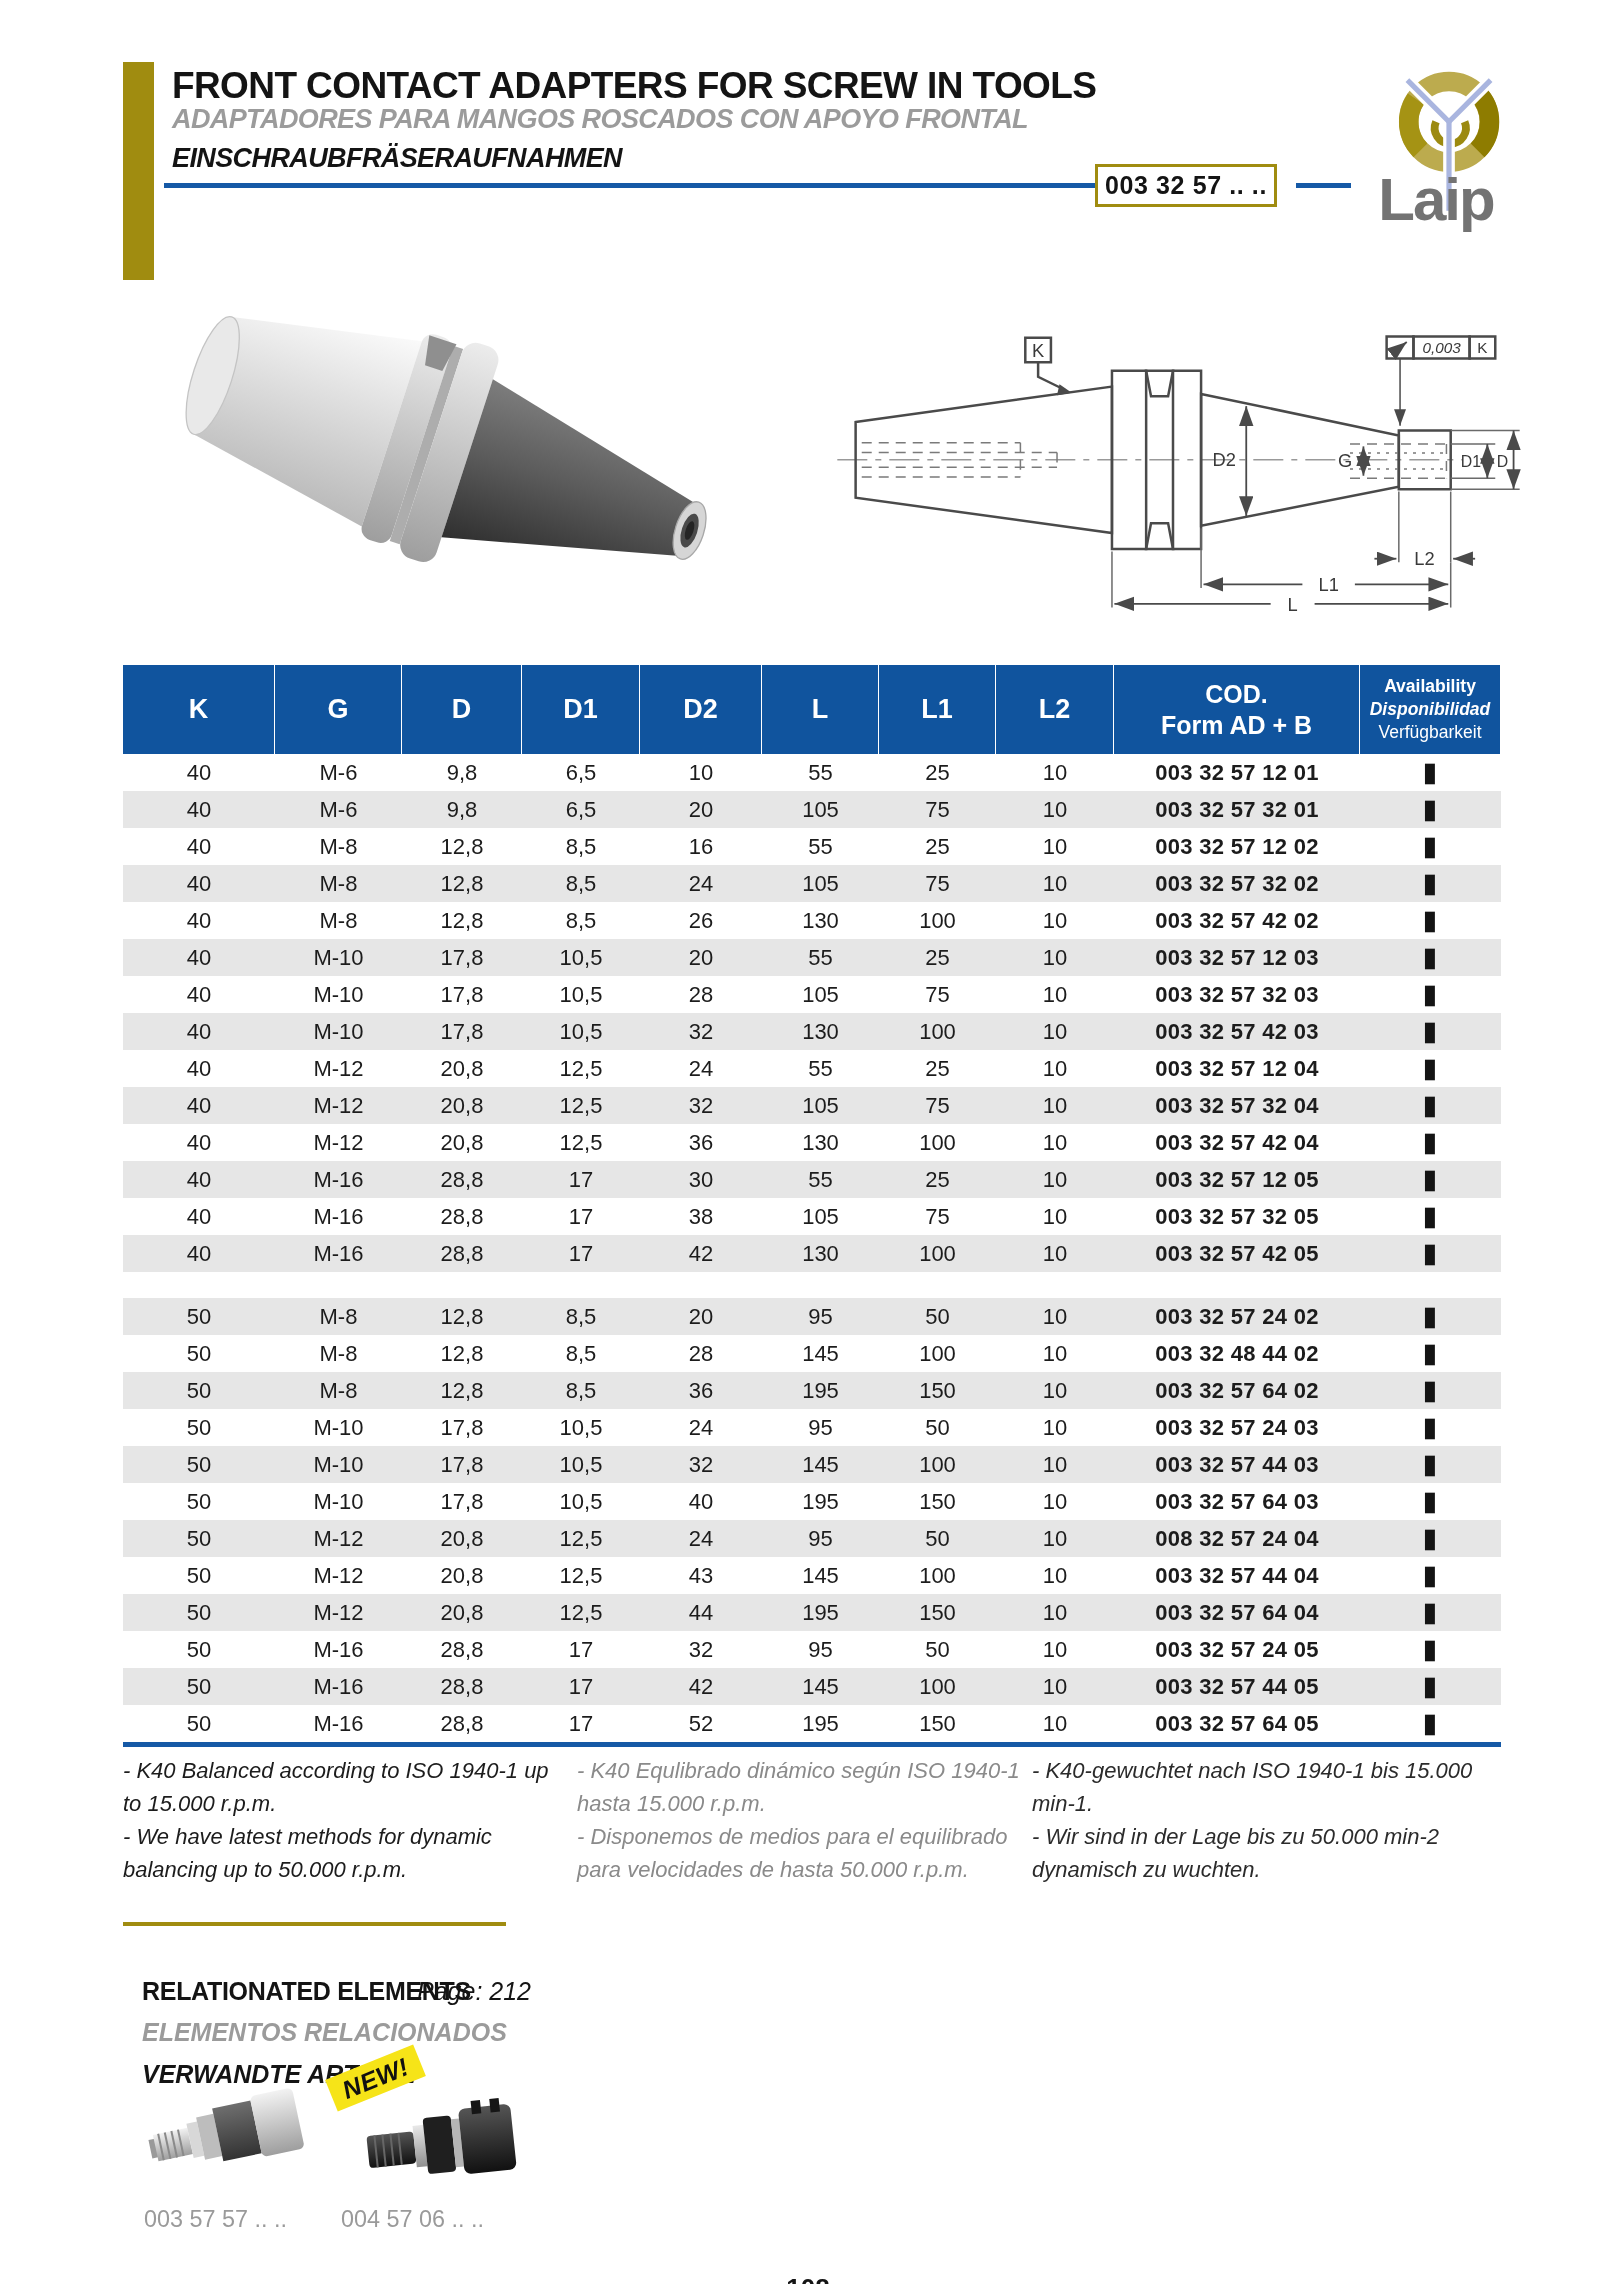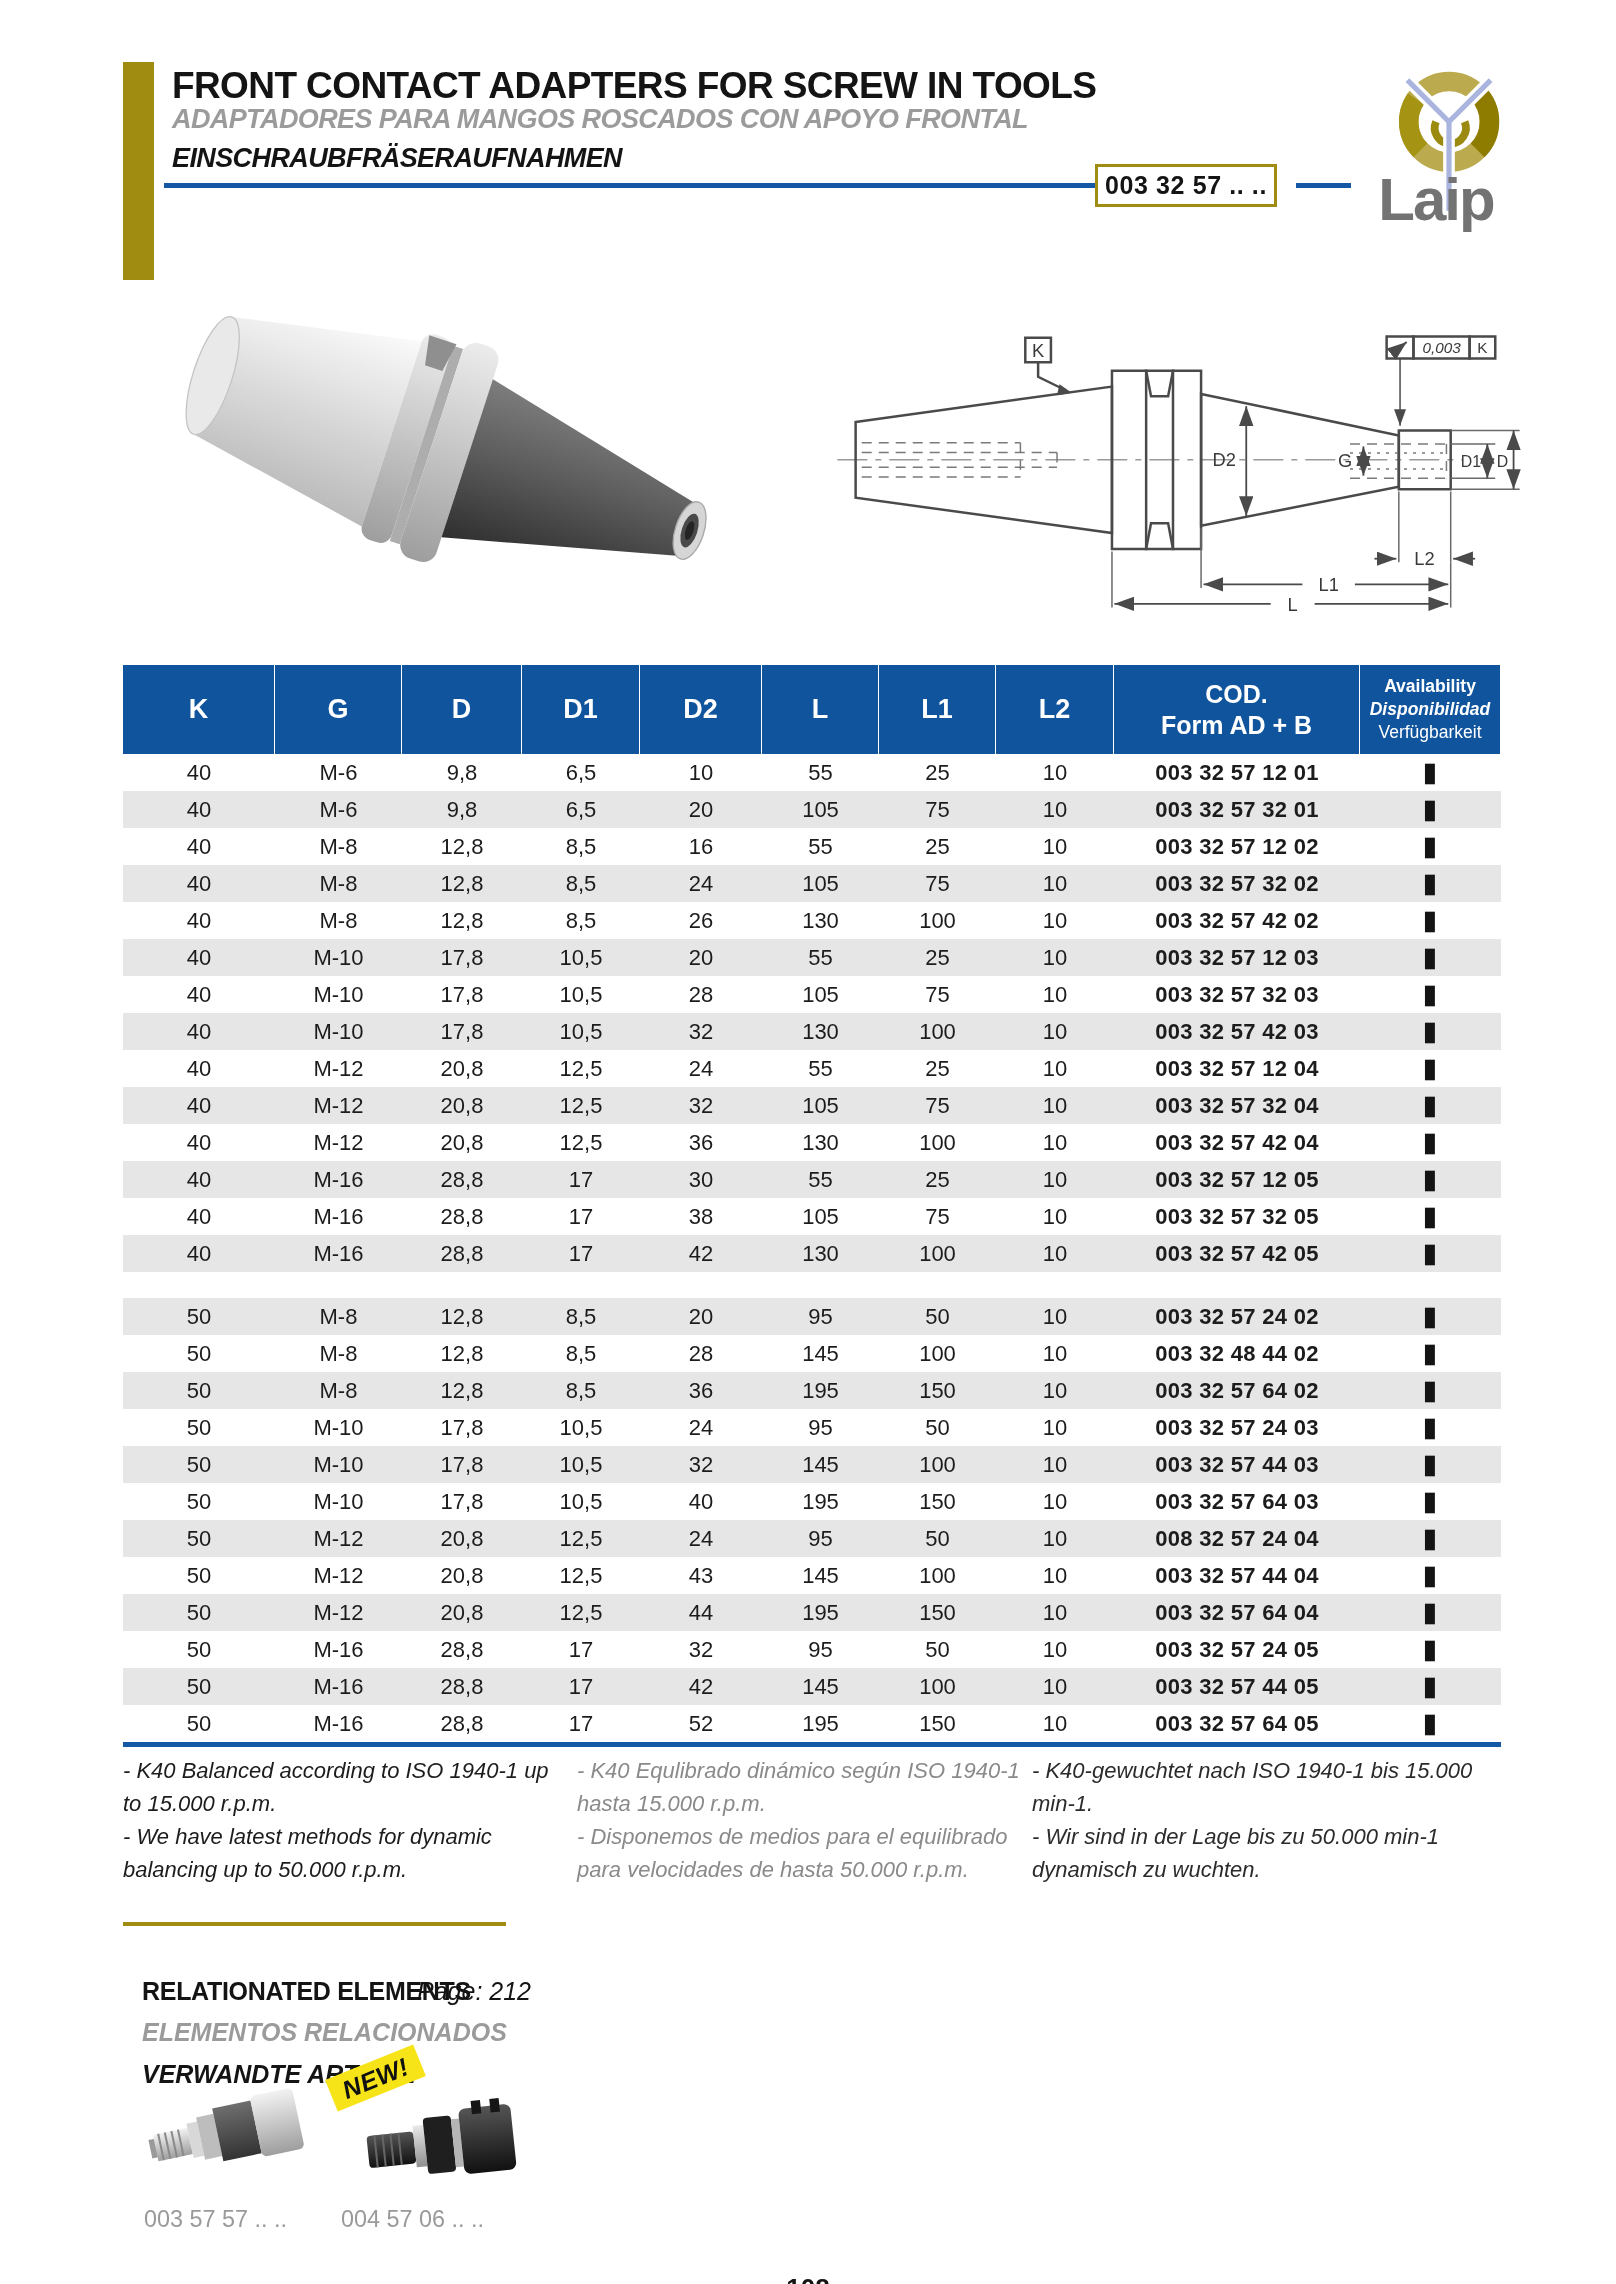--- a/index.html
+++ b/index.html
@@ -620,21 +620,21 @@
   <div class="note note-en">
       <p>- K40 Balanced according to ISO 1940-1 up to 15.000 r.p.m.</p>
       <p>- We have latest methods for dynamic balancing up to 50.000 r.p.m.</p>
     </div>
   <div class="note note-es">
       <p>- K40 Equlibrado dinámico según ISO 1940-1 hasta 15.000 r.p.m.</p>
       <p>- Disponemos de medios para el equilibrado  para velocidades de hasta 50.000 r.p.m.</p>
     </div>
   <div class="note note-de">
       <p>- K40-gewuchtet nach ISO 1940-1 bis 15.000 min-1.</p>
-      <p>- Wir sind in der Lage bis zu 50.000 min-1 dynamisch zu wuchten.</p>
+      <p>- Wir sind in der Lage bis zu 50.000 min-2 dynamisch zu wuchten.</p>
     </div>
 
   <div class="gold-rule"></div>
   <div class="rel-en">RELATIONATED ELEMENTS</div>
   <div class="rel-page">Page: 212</div>
   <div class="rel-es">ELEMENTOS RELACIONADOS</div>
   <div class="rel-de">VERWANDTE ARTIKEL</div>
 
   <svg class="rp1" viewBox="0 0 240 160">
     <defs>

